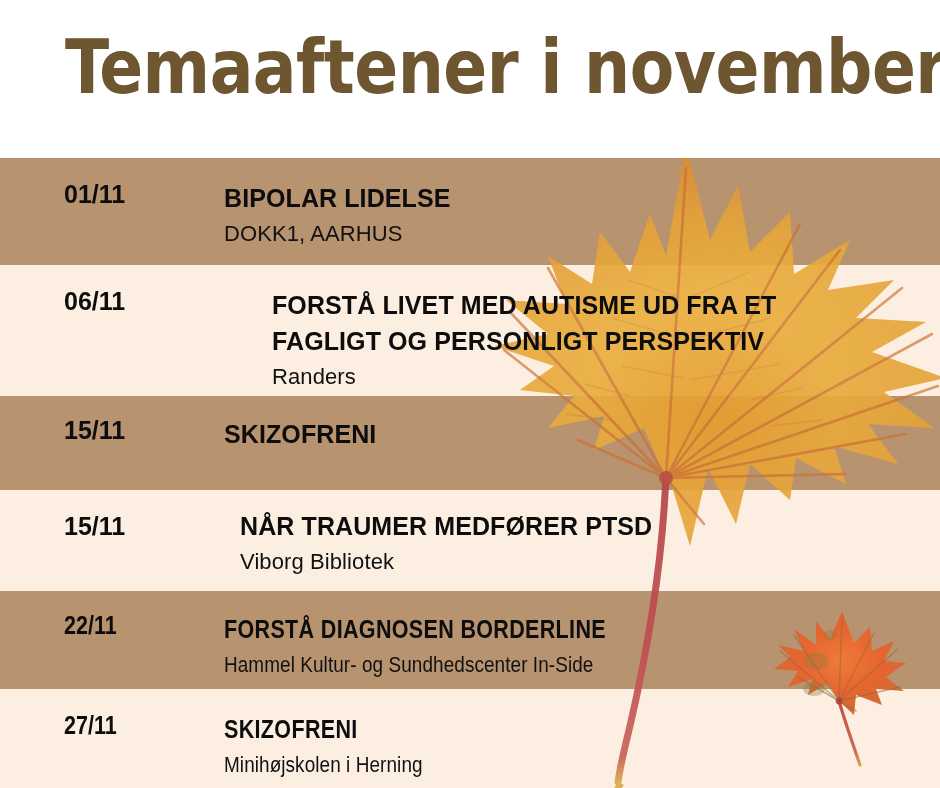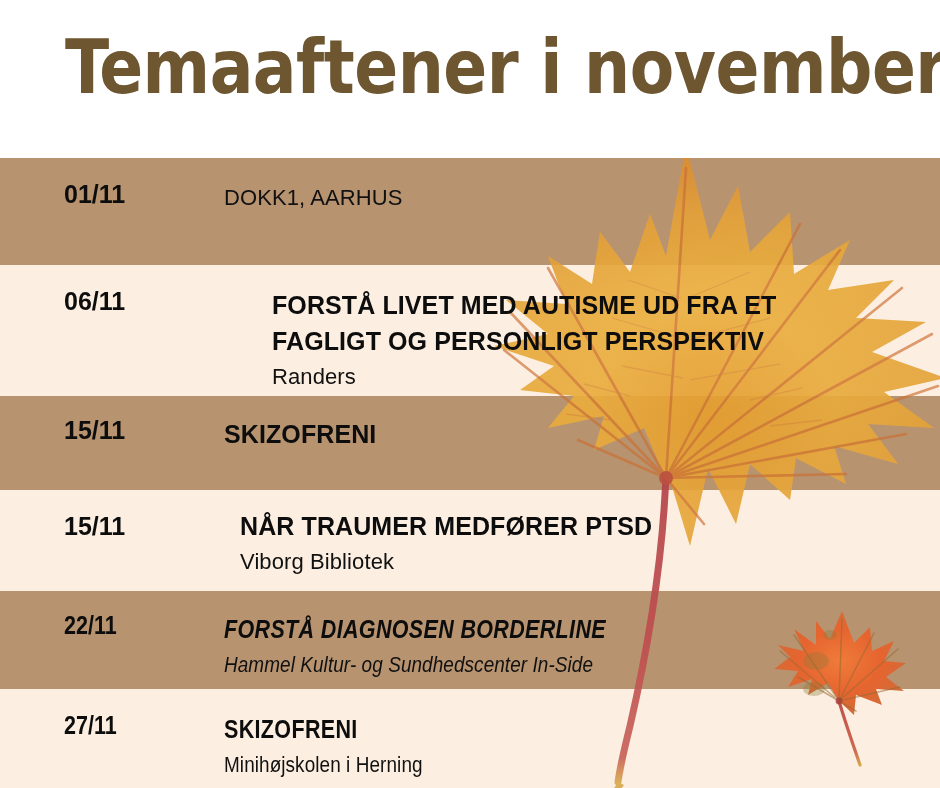--- a/index.html
+++ b/index.html
@@ -264,20 +264,21 @@
   </div>
 
   <div id="title-bar">
     <div id="poster-title">Temaaftener i november</div>
   </div>
 
   <div id="text-layer">
       <div class="row-text" style="top: 158px; height: 107px;">
         <div class="row-date" style="top: 22px;">01/11</div>
         <div class="row-body" style="top: 22px;">
+          <div class="row-title">BIPOLAR LIDELSE</div>
           <div class="row-venue">DOKK1, AARHUS</div>
         </div>
       </div>
       <div class="row-text" style="top: 265px; height: 131px;">
         <div class="row-date" style="top: 22px;">06/11</div>
         <div class="row-body" style="top: 22px; margin-left: 48px;">
           <div class="row-title">FORSTÅ LIVET MED AUTISME UD FRA ET
 FAGLIGT OG PERSONLIGT PERSPEKTIV</div>
           <div class="row-venue">Randers</div>
         </div>
@@ -290,21 +291,21 @@
       </div>
       <div class="row-text" style="top: 490px; height: 101px;">
         <div class="row-date" style="top: 22px;">15/11</div>
         <div class="row-body" style="top: 18px; margin-left: 16px;">
           <div class="row-title">NÅR TRAUMER MEDFØRER PTSD</div>
           <div class="row-venue">Viborg Bibliotek</div>
         </div>
       </div>
       <div class="row-text cond" style="top: 591px; height: 98px; padding-left: 16px;">
         <div class="row-date" style="top: 20px;">22/11</div>
-        <div class="row-body" style="top: 20px; font-style: italic;">
+        <div class="row-body" style="top: 20px;">
           <div class="row-title">FORSTÅ DIAGNOSEN BORDERLINE</div>
           <div class="row-venue">Hammel Kultur- og Sundhedscenter In-Side</div>
         </div>
       </div>
       <div class="row-text cond" style="top: 689px; height: 99px;">
         <div class="row-date" style="top: 22px;">27/11</div>
         <div class="row-body" style="top: 22px;">
           <div class="row-title">SKIZOFRENI</div>
           <div class="row-venue">Minihøjskolen i Herning</div>
         </div>

